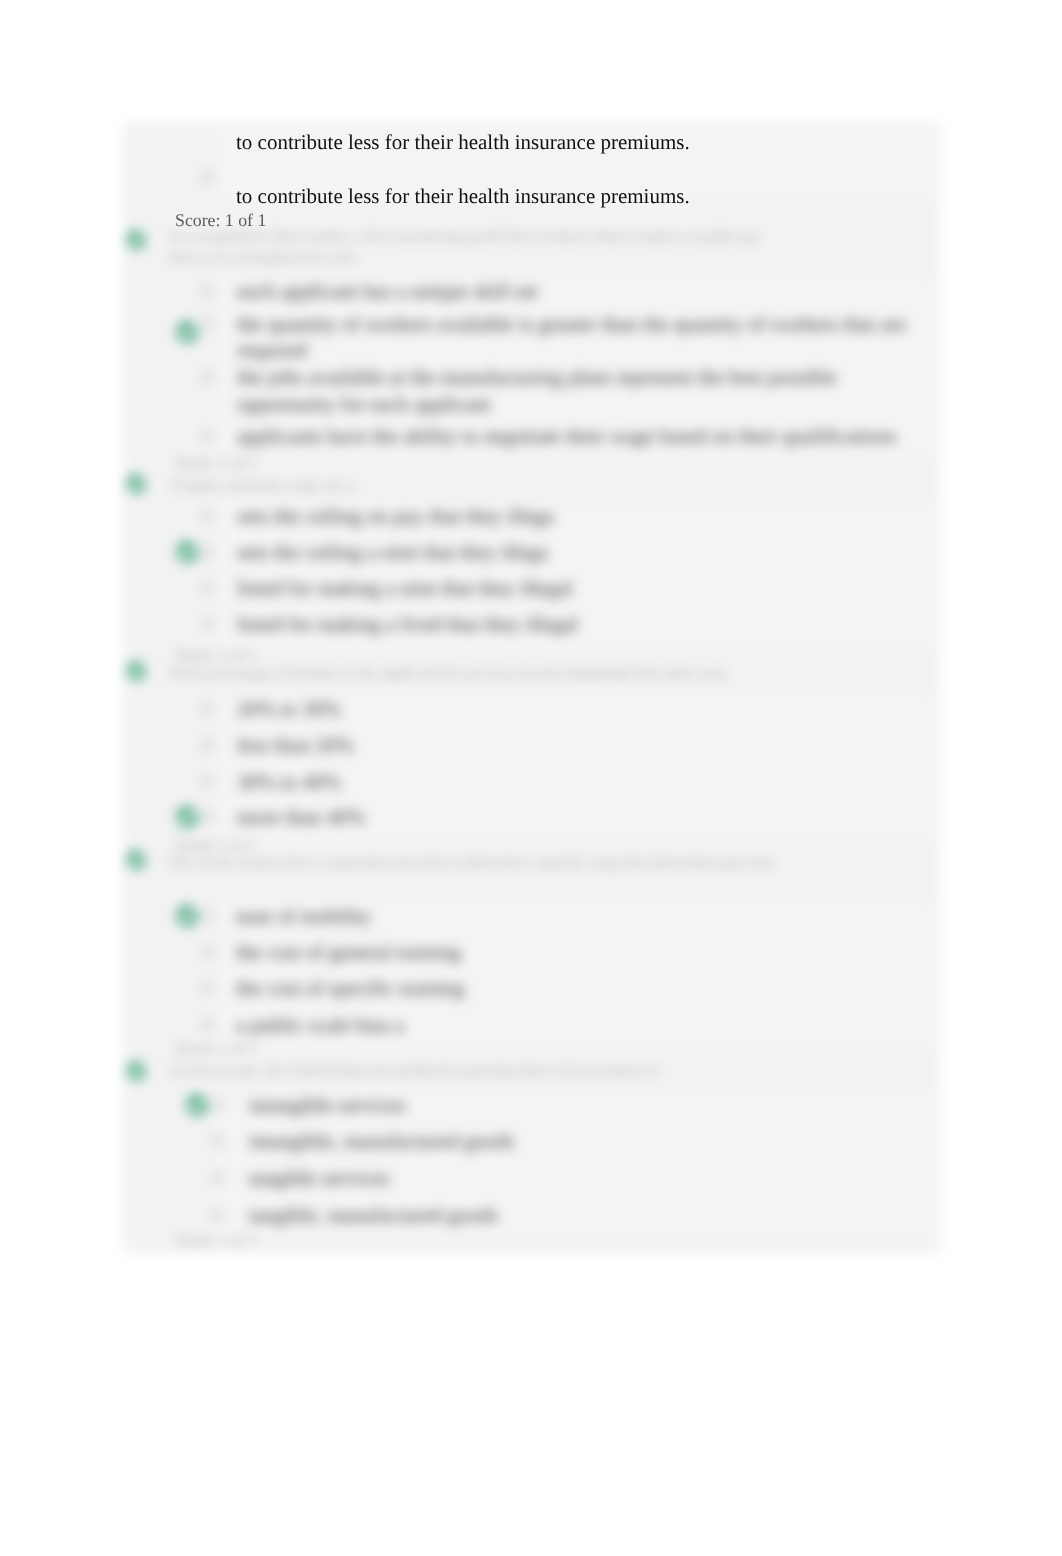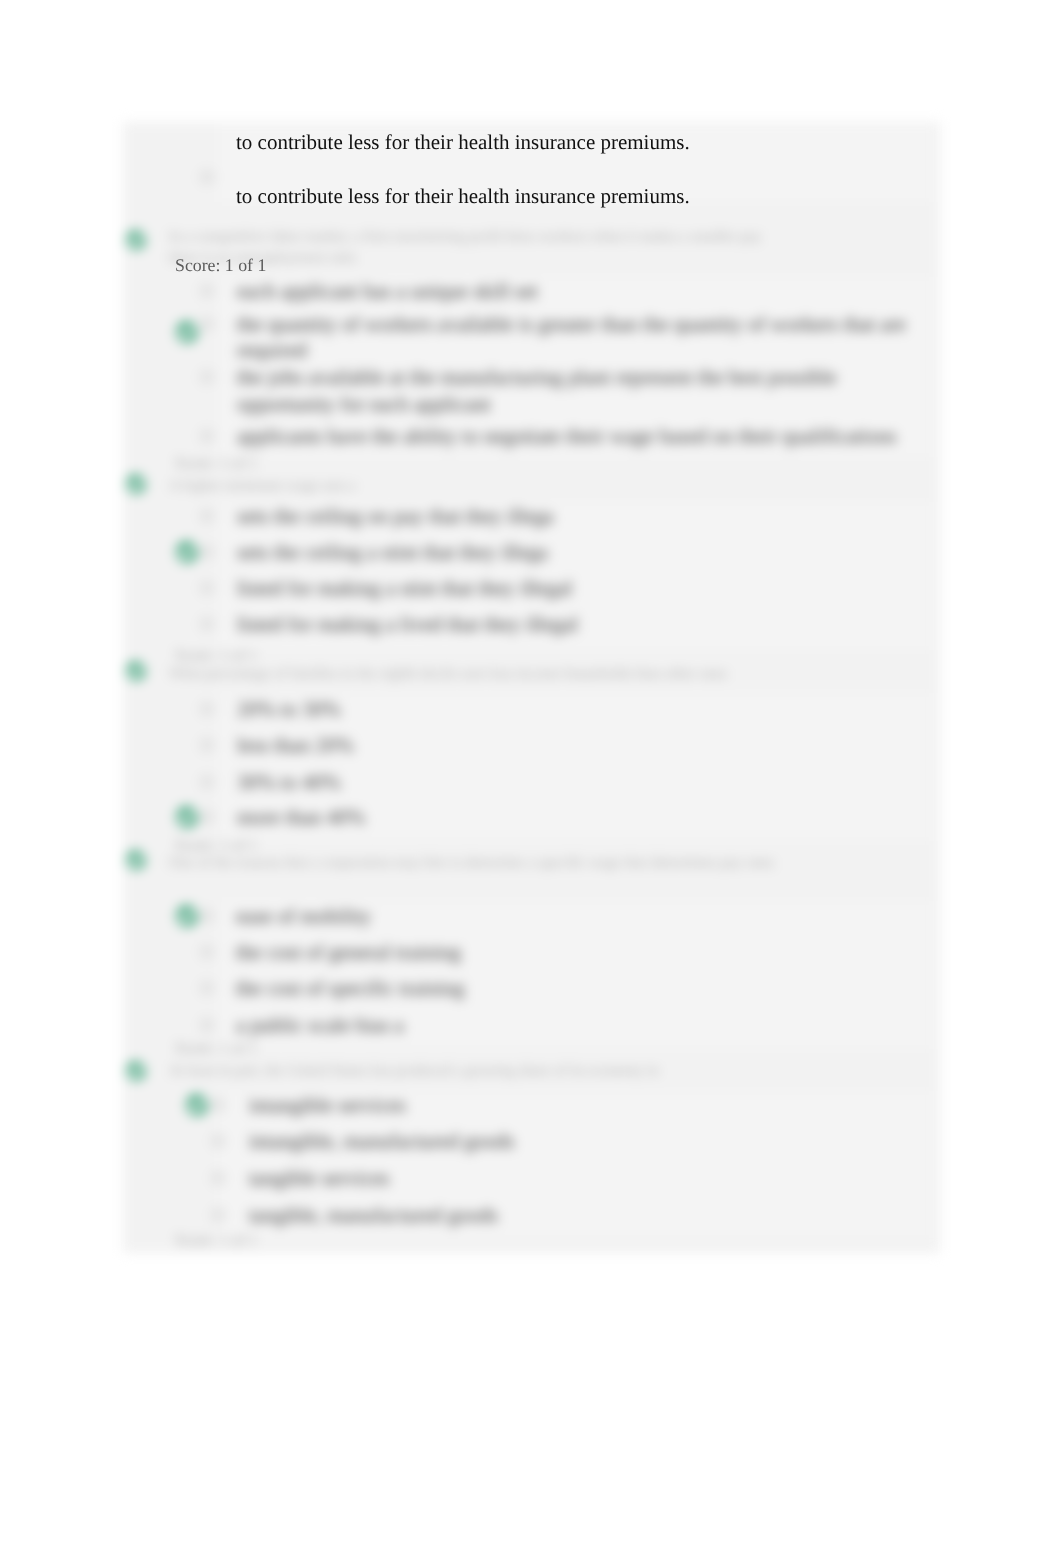--- a/index.html
+++ b/index.html
@@ -129,15 +129,15 @@
         <div class="radio" style="left: 210px; top: 1170px;"></div>
         <div class="otext" style="left: 249px; top: 1167px;">tangible services</div>
         <div class="radio" style="left: 210px; top: 1207px;"></div>
         <div class="otext" style="left: 249px; top: 1204px;">tangible, manufactured goods</div>
         <div class="score" style="left: 175px; top: 1233px;">Score: 1 of 1</div>
       </div>
   </div>
   <div class="sharplayer">
     <div class="sharptext" style="left:236px;top:129px;width:760px;">to contribute less for their health insurance premiums.</div>
     <div class="sharptext" style="left:236px;top:183px;width:760px;">to contribute less for their health insurance premiums.</div>
-    <div class="sharpscore" style="left:175px;top:209.5px;margin-top:45px;">Score: 1 of 1</div>
+    <div class="sharpscore" style="left:175px;top:209.5px;">Score: 1 of 1</div>
   </div>
 </div>
 
 </body></html>

